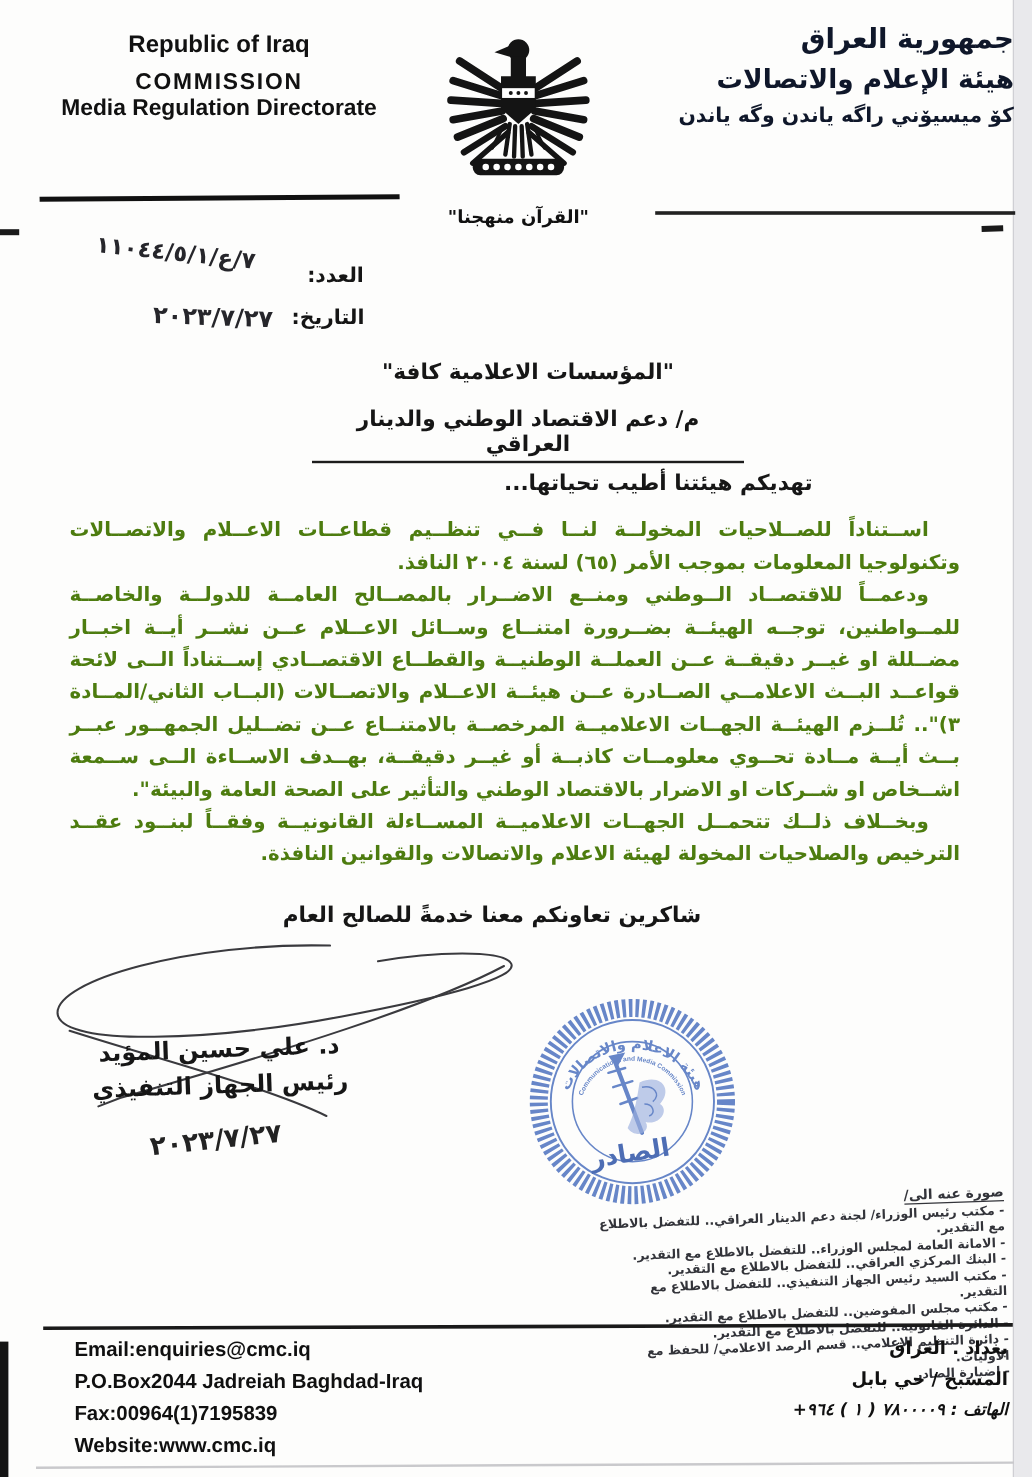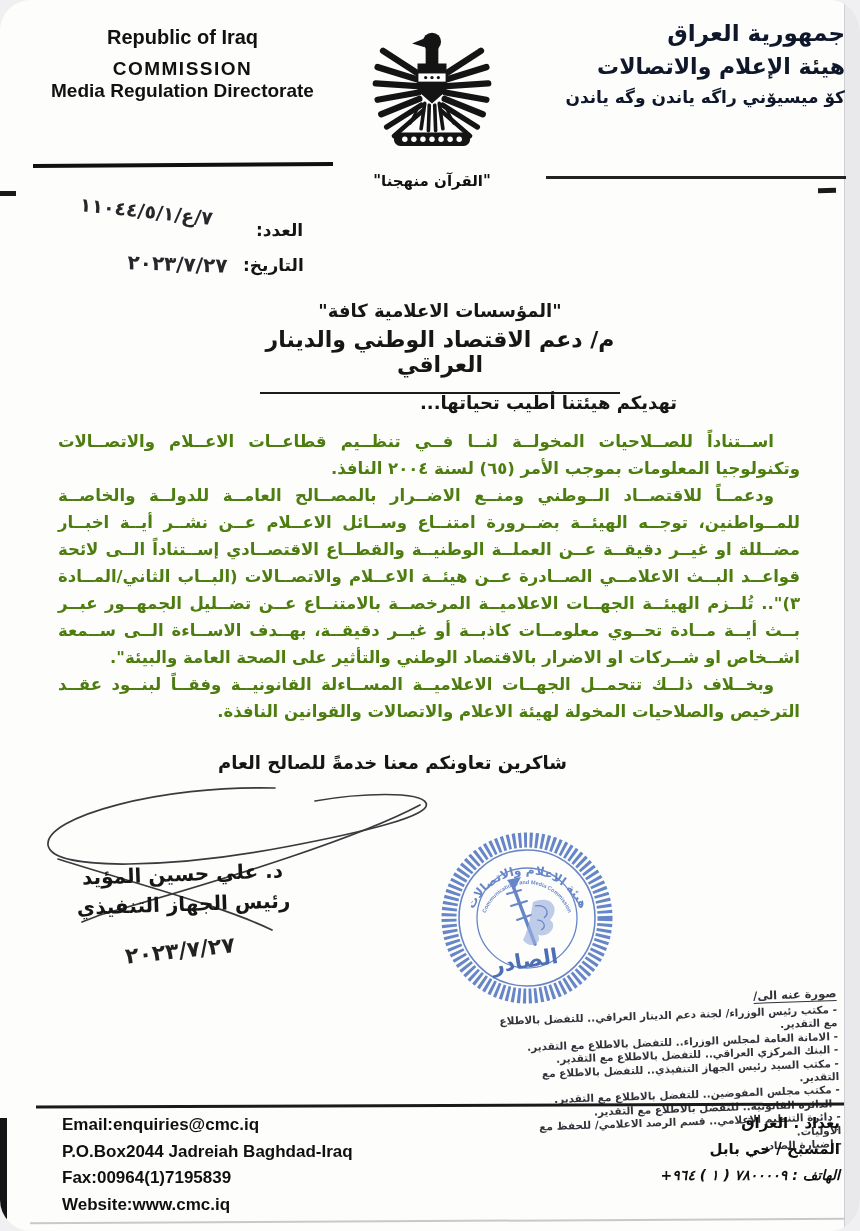--- a/index.html
+++ b/index.html
@@ -1,17 +1,17 @@
 <!DOCTYPE html>
 <html lang="ar"><head>
 <meta charset="utf-8">
 <style>
   html,body{margin:0;padding:0;}
   body{background:#f0f0f2;font-family:"DejaVu Sans",sans-serif;}
-  .paper{position:relative;width:860px;height:1231px;background:#fdfdfc;overflow:hidden;color:#161616;border-radius:31px;}
+  .paper{position:relative;width:860px;height:1231px;background:#fdfdfc;overflow:hidden;color:#161616;}
   .en{font-family:"Liberation Sans","DejaVu Sans",sans-serif;}
   .rtl{direction:rtl;}
   .ltr-override{direction:ltr;unicode-bidi:bidi-override;}
   .abs{position:absolute;}
 
   
   .edge-right{position:absolute;right:0;top:0;width:15px;height:1231px;background:#e9e9ec;border-left:1px solid #cfcfd4;}
   .edge-left-dark{position:absolute;left:0;top:1118px;width:7px;height:113px;background:#141414;}
   .dash-left{position:absolute;left:0;top:191px;width:16px;height:5px;background:#1a1a1a;}
   .dash-right{position:absolute;left:818px;top:188px;width:18px;height:5px;background:#1a1a1a;transform:rotate(-2deg);}
@@ -36,27 +36,27 @@
   .ref-label{font-size:17px;font-weight:bold;color:#151515;}
   .refnum-label{left:256px;top:220px;}
   .refdate-label{left:243px;top:255px;}
   .hand{color:#26262b;font-weight:bold;letter-spacing:2px;}
   .refnum-value{left:34px;top:200px;width:225px;font-size:19px;transform:rotate(6deg);text-align:center;}
   .refdate-value{left:110px;top:252px;width:135px;font-size:20px;transform:rotate(2deg);text-align:center;}
 
   
   .addr{left:260px;top:300px;width:360px;text-align:center;font-weight:bold;}
   .addr .to{font-size:18px;margin-bottom:6px;}
-  .addr .subj{font-size:22px;display:inline-block;border-bottom:2px solid #1c1c1c;padding-bottom:15px;}
+  .addr .subj{font-size:18px;display:inline-block;border-bottom:2px solid #1c1c1c;padding-bottom:3px;margin-top:12px;}
 
   
   .greeting{left:420px;top:392px;width:380px;text-align:left;font-size:18px;font-weight:bold;}
   .bodytext{left:58px;top:428px;width:742px;font-size:16.5px;font-weight:bold;line-height:27px;text-align:justify;color:#4d7c0f;}
   .bodytext p{margin:0;text-indent:26px;}
-  .closing{left:218px;top:752px;width:360px;text-align:left;font-size:18px;font-weight:bold;}
+  .closing{left:230px;top:752px;width:360px;text-align:center;font-size:18px;font-weight:bold;}
 
   
   .sig-svg{left:30px;top:775px;width:420px;height:175px;}
   .sig-block{left:58px;top:862px;width:250px;text-align:center;font-weight:bold;transform:rotate(-2deg);}
   .sig-block .nm{font-size:20px;}
   .sig-block .tt{font-size:20px;margin-top:6px;}
   .sig-date{left:75px;top:938px;width:210px;text-align:center;font-size:22px;font-weight:bold;color:#222;transform:rotate(-6deg);letter-spacing:2px;}
 
   
   .stamp{left:437px;top:828px;width:180px;height:180px;opacity:.85;}

